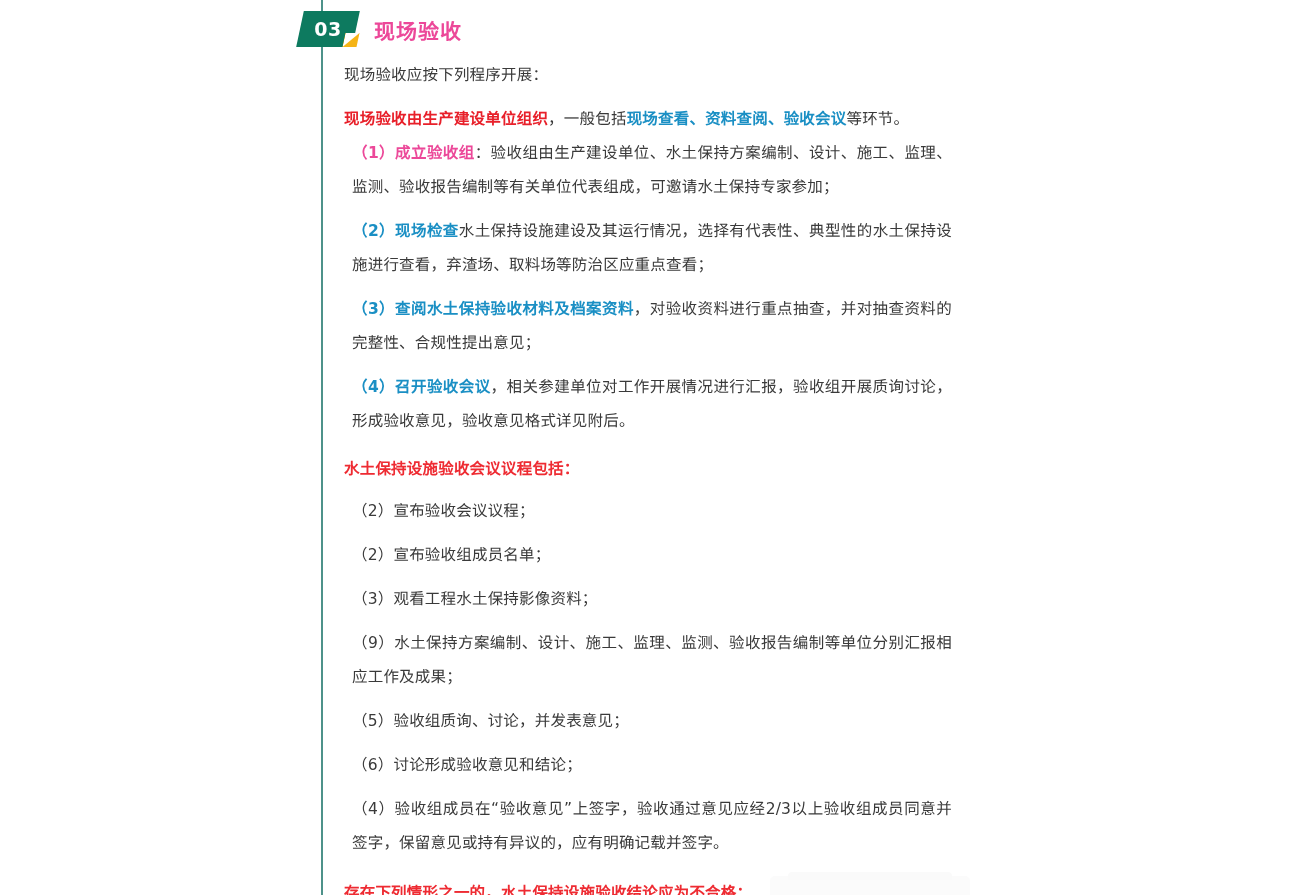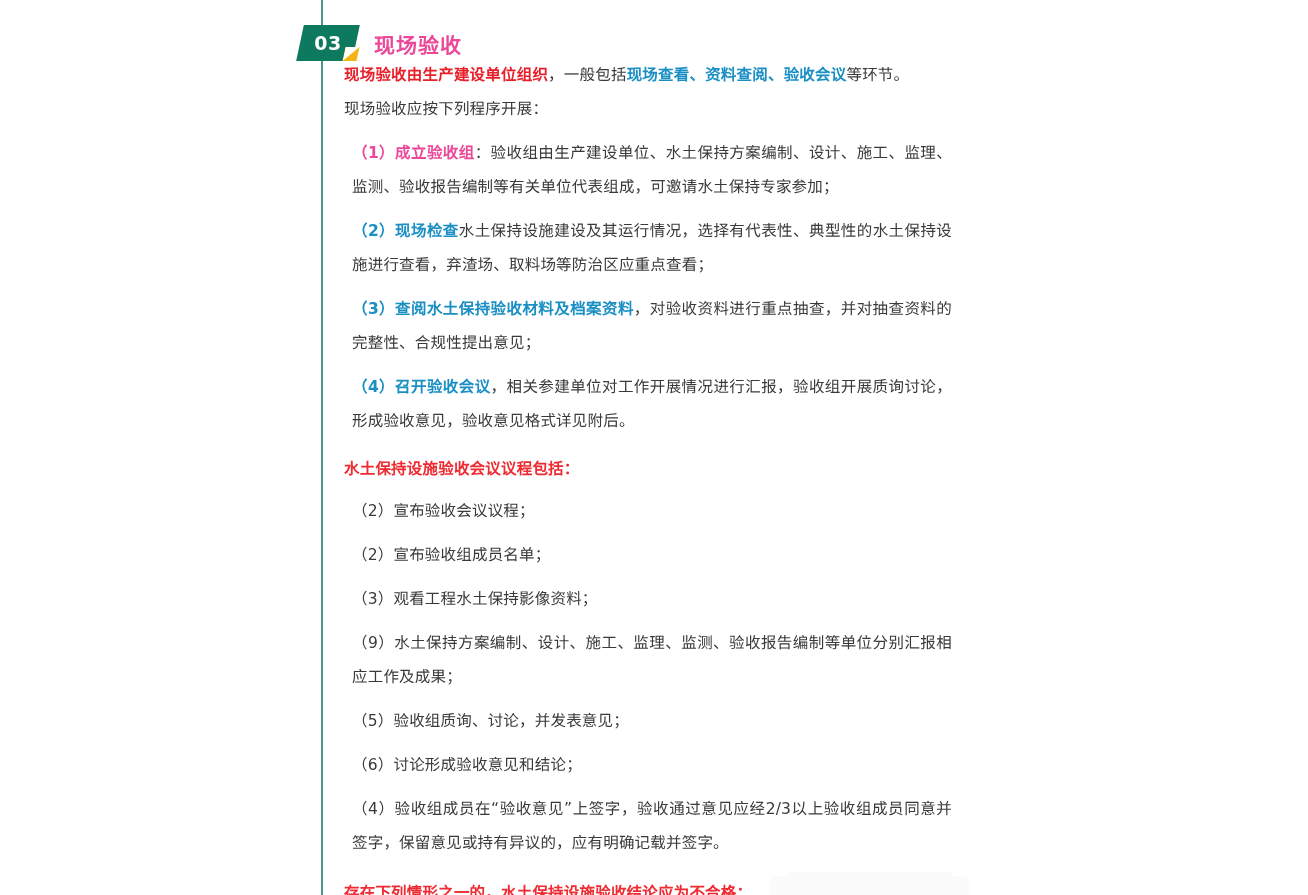--- a/index.html
+++ b/index.html
@@ -33,21 +33,21 @@
     width: 1.5px;
     height: 895px;
     background: #2f7f76;
     opacity: .85;
   }
 
   
   .section-header {
     position: absolute;
     left: 300px;
-    top: 24px;
+    top: 10px;
     height: 40px;
     display: flex;
     align-items: center;
   }
   .badge-wrap {
     position: relative;
     width: 62px;
     height: 38px;
     margin-right: 12px;
   }
@@ -177,24 +177,24 @@
       <div class="badge"></div>
       <div class="badge-accent"></div>
       <div class="badge-accent-cut"></div>
       <div class="badge-num">03</div>
     </div>
     <div class="section-title">现场验收</div>
   </div>
 
   <div class="content">
 
+    <p class="para">现场验收应按下列程序开展：</p>
+
     <p class="para tight"><span class="t-red">现场验收由生产建设单位组织</span><span>，一般包括</span><span class="t-blue">现场查看、资料查阅、验收会议</span><span>等环节。</span></p>
 
-    <p class="para">现场验收应按下列程序开展：</p>
-
     <p class="para list-item"><span class="t-blue-d">（1）成立验收组</span><span>：验收组由生产建设单位、水土保持方案编制、设计、施工、监理、监测、验收报告编制等有关单位代表组成，可邀请水土保持专家参加；</span></p>
     <div class="gap-md"></div>
 
     <p class="para list-item"><span class="t-blue">（2）现场检查</span><span>水土保持设施建设及其运行情况，选择有代表性、典型性的水土保持设施进行查看，弃渣场、取料场等防治区应重点查看；</span></p>
     <div class="gap-md"></div>
 
     <p class="para list-item"><span class="t-blue">（3）查阅水土保持验收材料及档案资料</span><span>，对验收资料进行重点抽查，并对抽查资料的完整性、合规性提出意见；</span></p>
     <div class="gap-md"></div>
 
     <p class="para list-item"><span class="t-blue">（4）召开验收会议</span><span>，相关参建单位对工作开展情况进行汇报，验收组开展质询讨论，形成验收意见，验收意见格式详见附后。</span></p>

